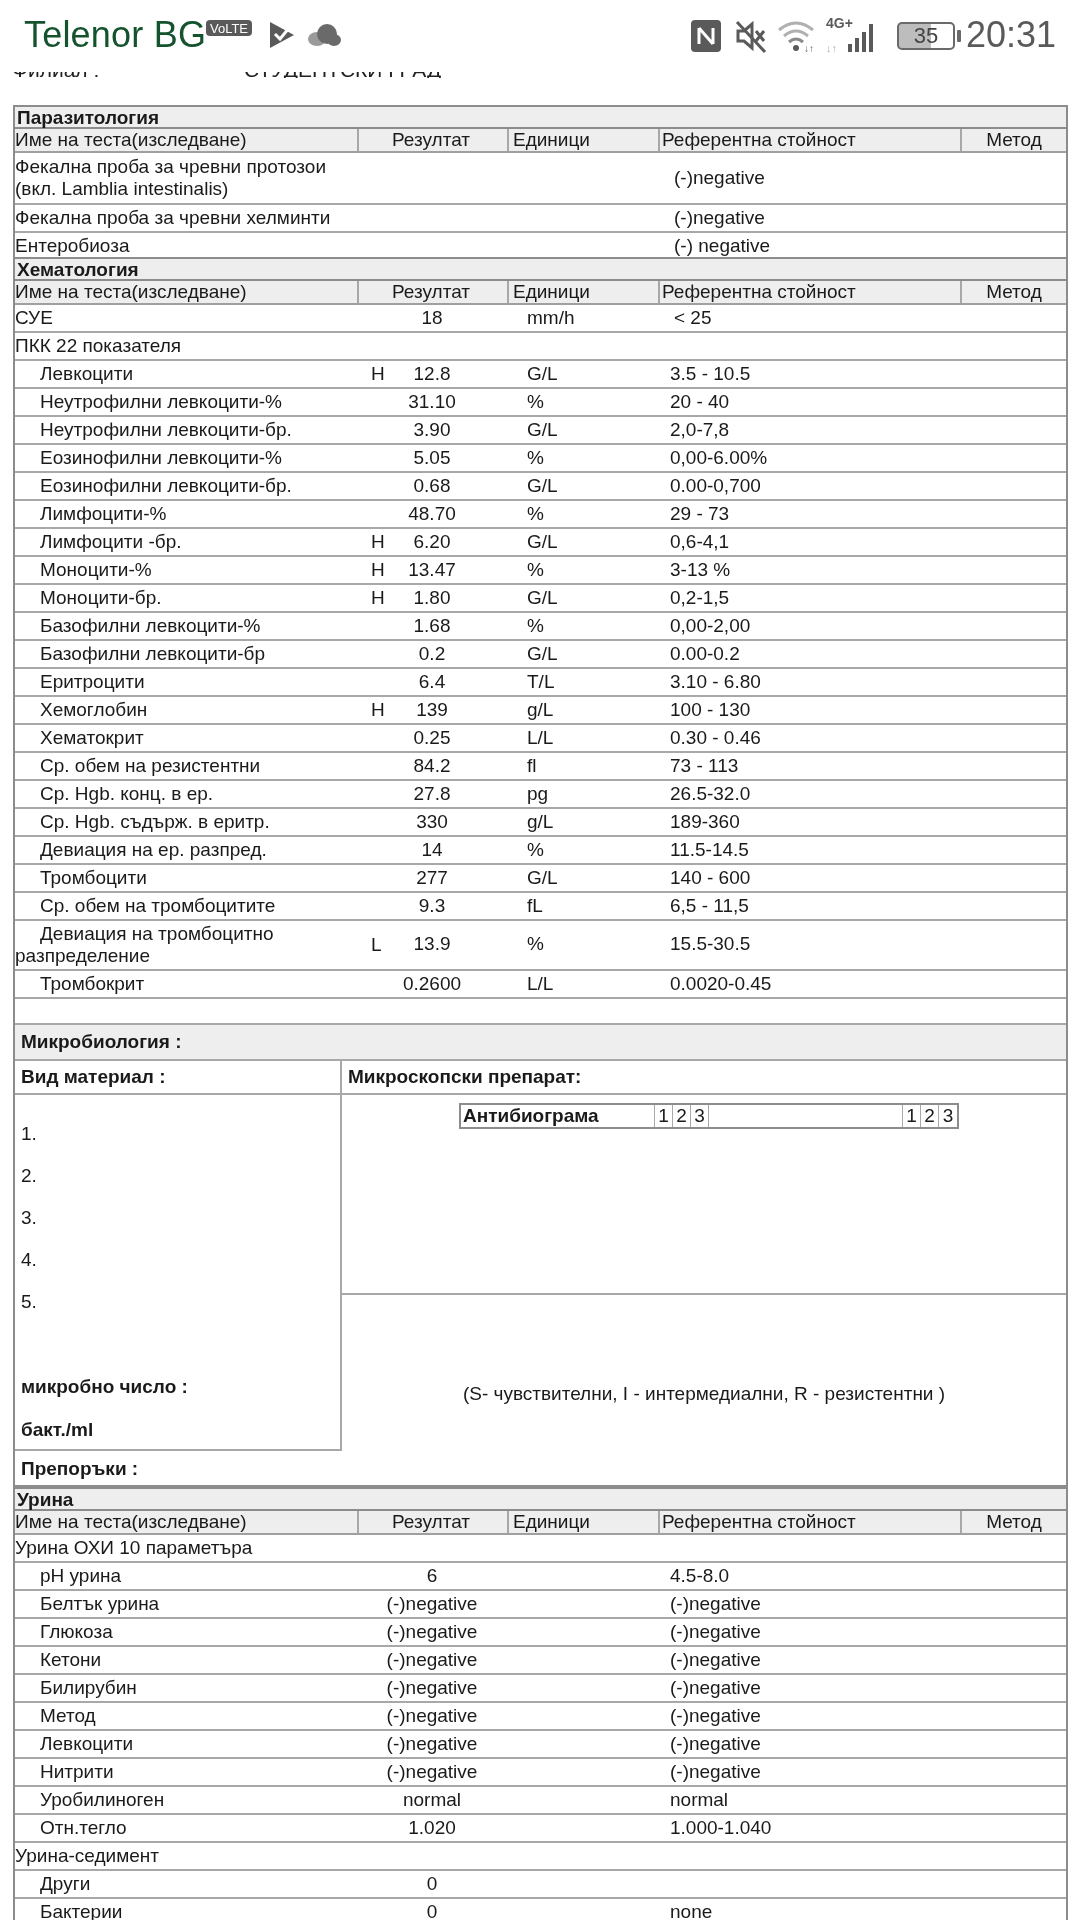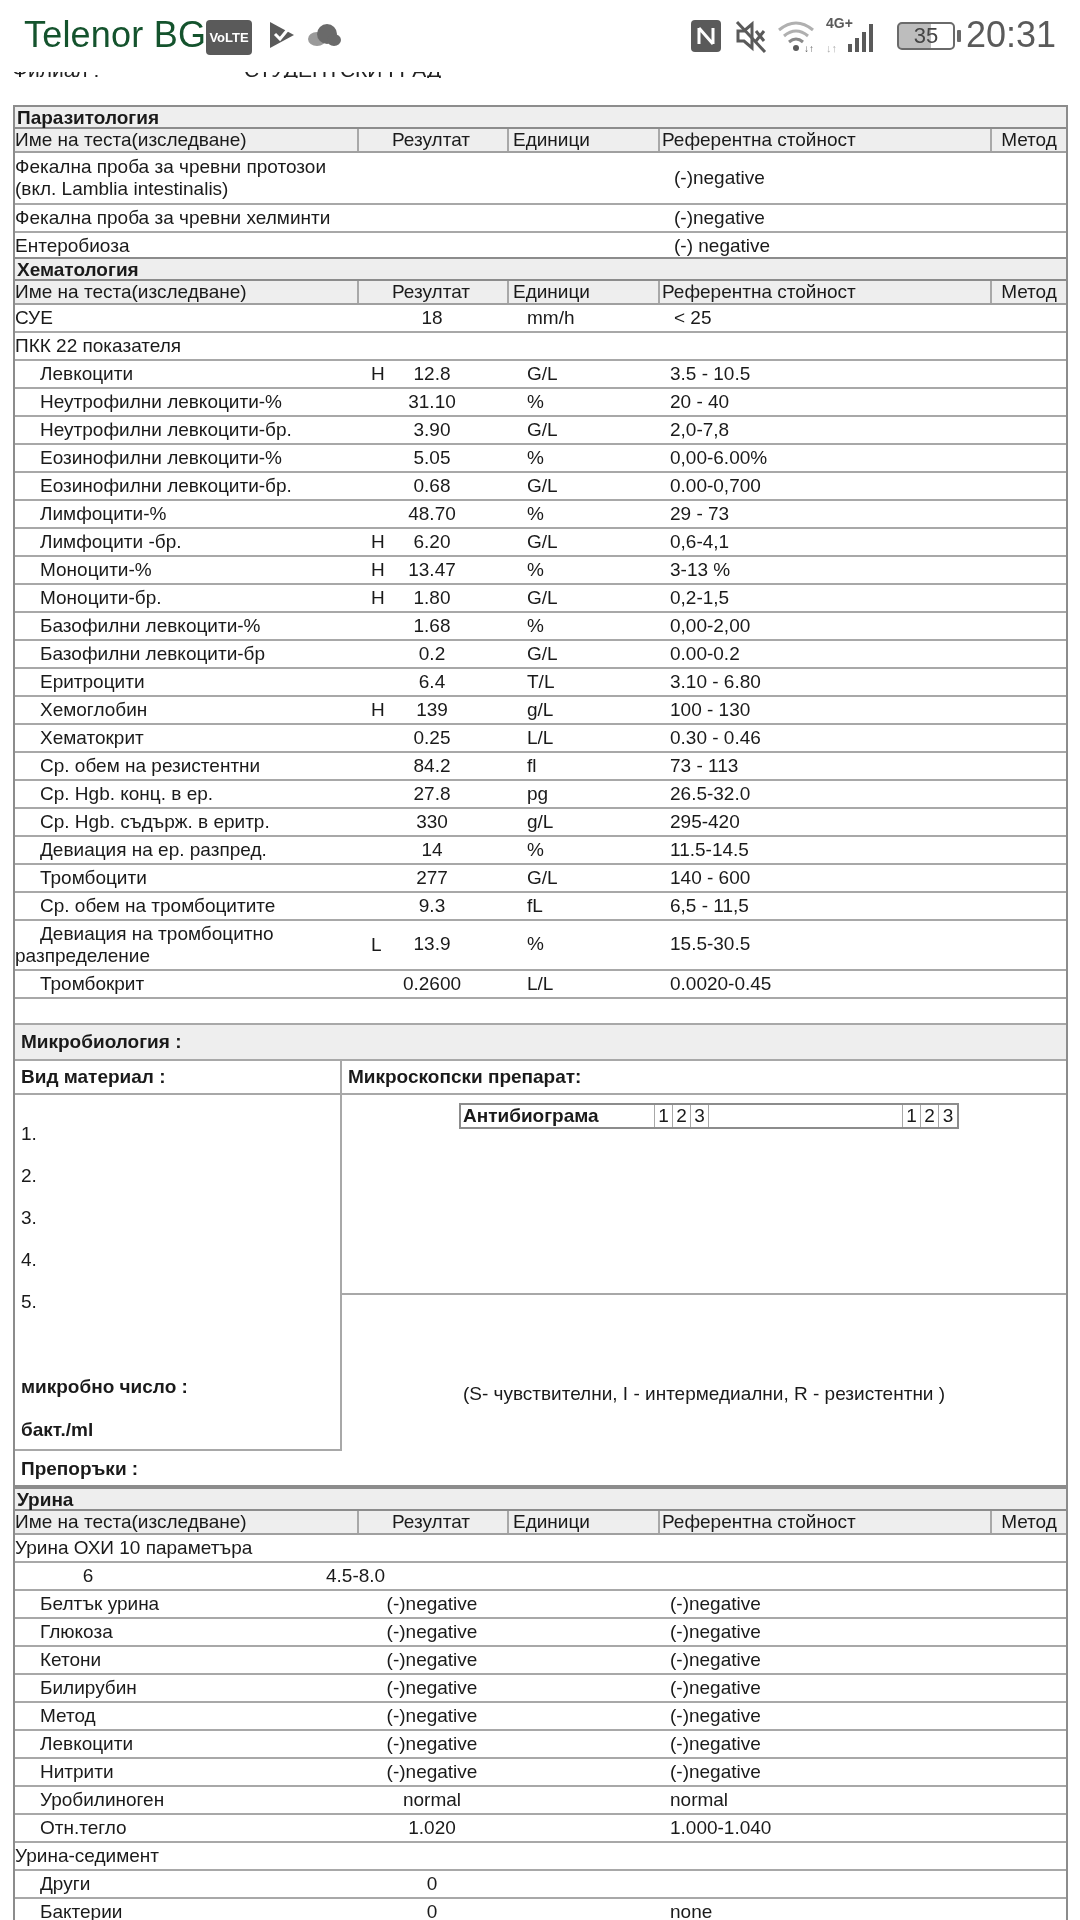--- a/index.html
+++ b/index.html
@@ -5,42 +5,42 @@
   html, body { margin:0; padding:0; }
   body {
     width:1080px; height:1920px; overflow:hidden; background:#ffffff;
     font-family:"Liberation Sans", "DejaVu Sans", sans-serif; color:#1a1a1a;
     position:relative;
   }
   
   .statusbar { position:absolute; left:0; top:0; width:1080px; height:72px; background:#fff; z-index:5; }
   .carrier { position:absolute; left:24px; top:14px; font-size:36px; color:#14532d; letter-spacing:0.2px; }
   .sb-icon { position:absolute; display:flex; align-items:center; justify-content:center; color:#5a5a5a; }
-  .volte { left:206px; top:20px; width:46px; height:35px; background:#5a5a5a; color:#fff; border-radius:4px; font-size:13px; font-weight:bold; font-family:"Liberation Sans", sans-serif; }
+  .volte { left:206px; top:20px; width:46px; height:16px; background:#5a5a5a; color:#fff; border-radius:4px; font-size:13px; font-weight:normal; font-family:"Liberation Sans", sans-serif; }
   .sb-right-time { position:absolute; right:24px; top:14px; font-size:36px; color:#5a5a5a; }
   .battery { position:absolute; left:897px; top:22px; width:58px; height:28px; border:2px solid #6a6a6a; border-radius:5px; box-sizing:border-box; font-size:22px; color:#444; display:flex; align-items:center; justify-content:center; background:linear-gradient(90deg,#bdbdbd 0 60%,#fff 60% 100%); }
   .battery-tip { position:absolute; left:957px; top:30px; width:4px; height:12px; background:#6a6a6a; border-radius:1px; }
 
   
   .branch { position:absolute; top:56px; left:0; width:1080px; height:22px; overflow:hidden; font-size:21px; color:#222; }
   .branch span { position:absolute; top:2px; }
 
   
   .report { position:absolute; left:13px; top:105px; width:1055px; border:2px solid #8c8c8c; box-sizing:border-box; border-bottom:none; }
   .sec-head { height:24px; background:#eeeeee; border:2px solid #8c8c8c; margin:-2px -2px 0 -2px; box-sizing:border-box; font-weight:bold; font-size:19px; line-height:21px; padding-left:2px; }
   .row { display:flex; border-bottom:2px solid #a8a8a8; font-size:19px; box-sizing:border-box; }
   .row.hdr { background:#eeeeee; height:24px; line-height:22px; border-bottom:2px solid #a0a0a0; }
   .row.hdr .c { border-right:2px solid #a8a8a8; box-sizing:border-box; }
   .row.hdr .c:last-child { border-right:none; }
   .c { box-sizing:border-box; overflow:visible; white-space:nowrap; }
   .c-name { width:344px; padding-left:0; }
   .c-flag { width:0; position:relative; }
   .c-res { width:150px; text-align:center; padding-right:4px; }
   .c-unit { width:151px; padding-left:18px; }
-  .c-ref { width:332px; padding-left:10px; }
+  .c-ref { width:302px; padding-left:10px; }
   .c-met { flex:1; text-align:center; }
   .row.hdr .c-unit { padding-left:4px; }
   .row.hdr .c-ref { padding-left:2px; }
   .row.hdr .c-met { text-align:center; }
   .row.d { height:28px; line-height:26px; }
   .row.d2 { height:52px; line-height:22px; padding-top:3px; }
   .flag { position:absolute; left:12px; top:0; }
   .ind { padding-left:25px; }
 
   
@@ -343,21 +343,21 @@
         <div class="c c-ref">26.5-32.0</div>
         <div class="c c-met"></div>
       </div>
     <div class="row d">
         <div class="c c-name ind">Ср. Hgb. съдърж. в еритр.</div>
         <div class="c c-flag">
           <span class="flag"></span>
         </div>
         <div class="c c-res">330</div>
         <div class="c c-unit">g/L</div>
-        <div class="c c-ref">295-420</div>
+        <div class="c c-ref">189-360</div>
         <div class="c c-met"></div>
       </div>
     <div class="row d">
         <div class="c c-name ind">Девиация на ер. разпред.</div>
         <div class="c c-flag">
           <span class="flag"></span>
         </div>
         <div class="c c-res">14</div>
         <div class="c c-unit">%</div>
         <div class="c c-ref">11.5-14.5</div>
@@ -440,20 +440,21 @@
     <div class="c c-name">Име на теста(изследване)</div>
     <div class="c c-res">Резултат</div>
     <div class="c c-unit">Единици</div>
     <div class="c c-ref">Референтна стойност</div>
     <div class="c c-met">Метод</div>
   </div>
   <div class="row d">
     <div class="c c-name">Урина ОХИ 10 параметъра</div>
   </div>
   <div class="row d">
+      <div class="c c-name ind">pH урина</div>
       <div class="c c-res">6</div>
       <div class="c c-unit"></div>
       <div class="c c-ref">4.5-8.0</div>
       <div class="c c-met"></div>
     </div>
   <div class="row d">
       <div class="c c-name ind">Белтък урина</div>
       <div class="c c-res">(-)negative</div>
       <div class="c c-unit"></div>
       <div class="c c-ref">(-)negative</div>

